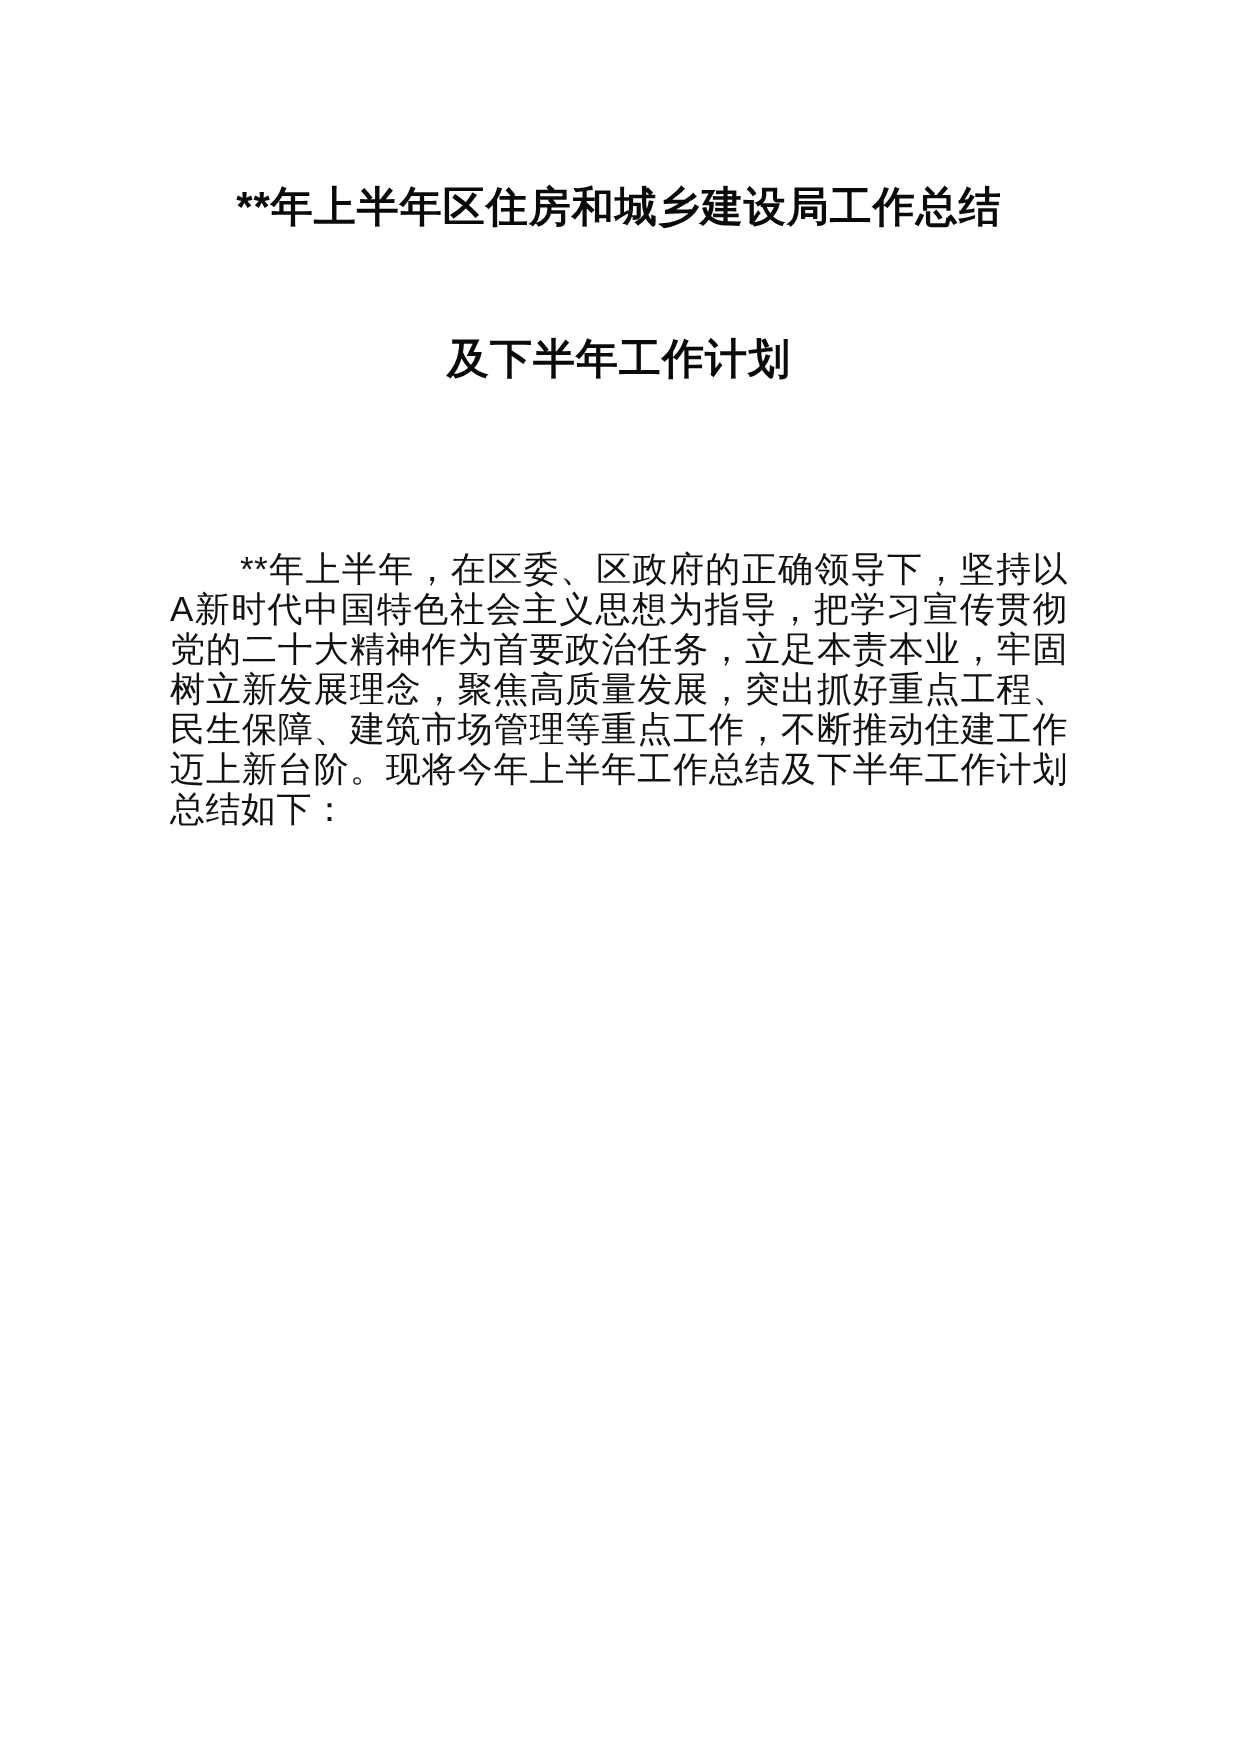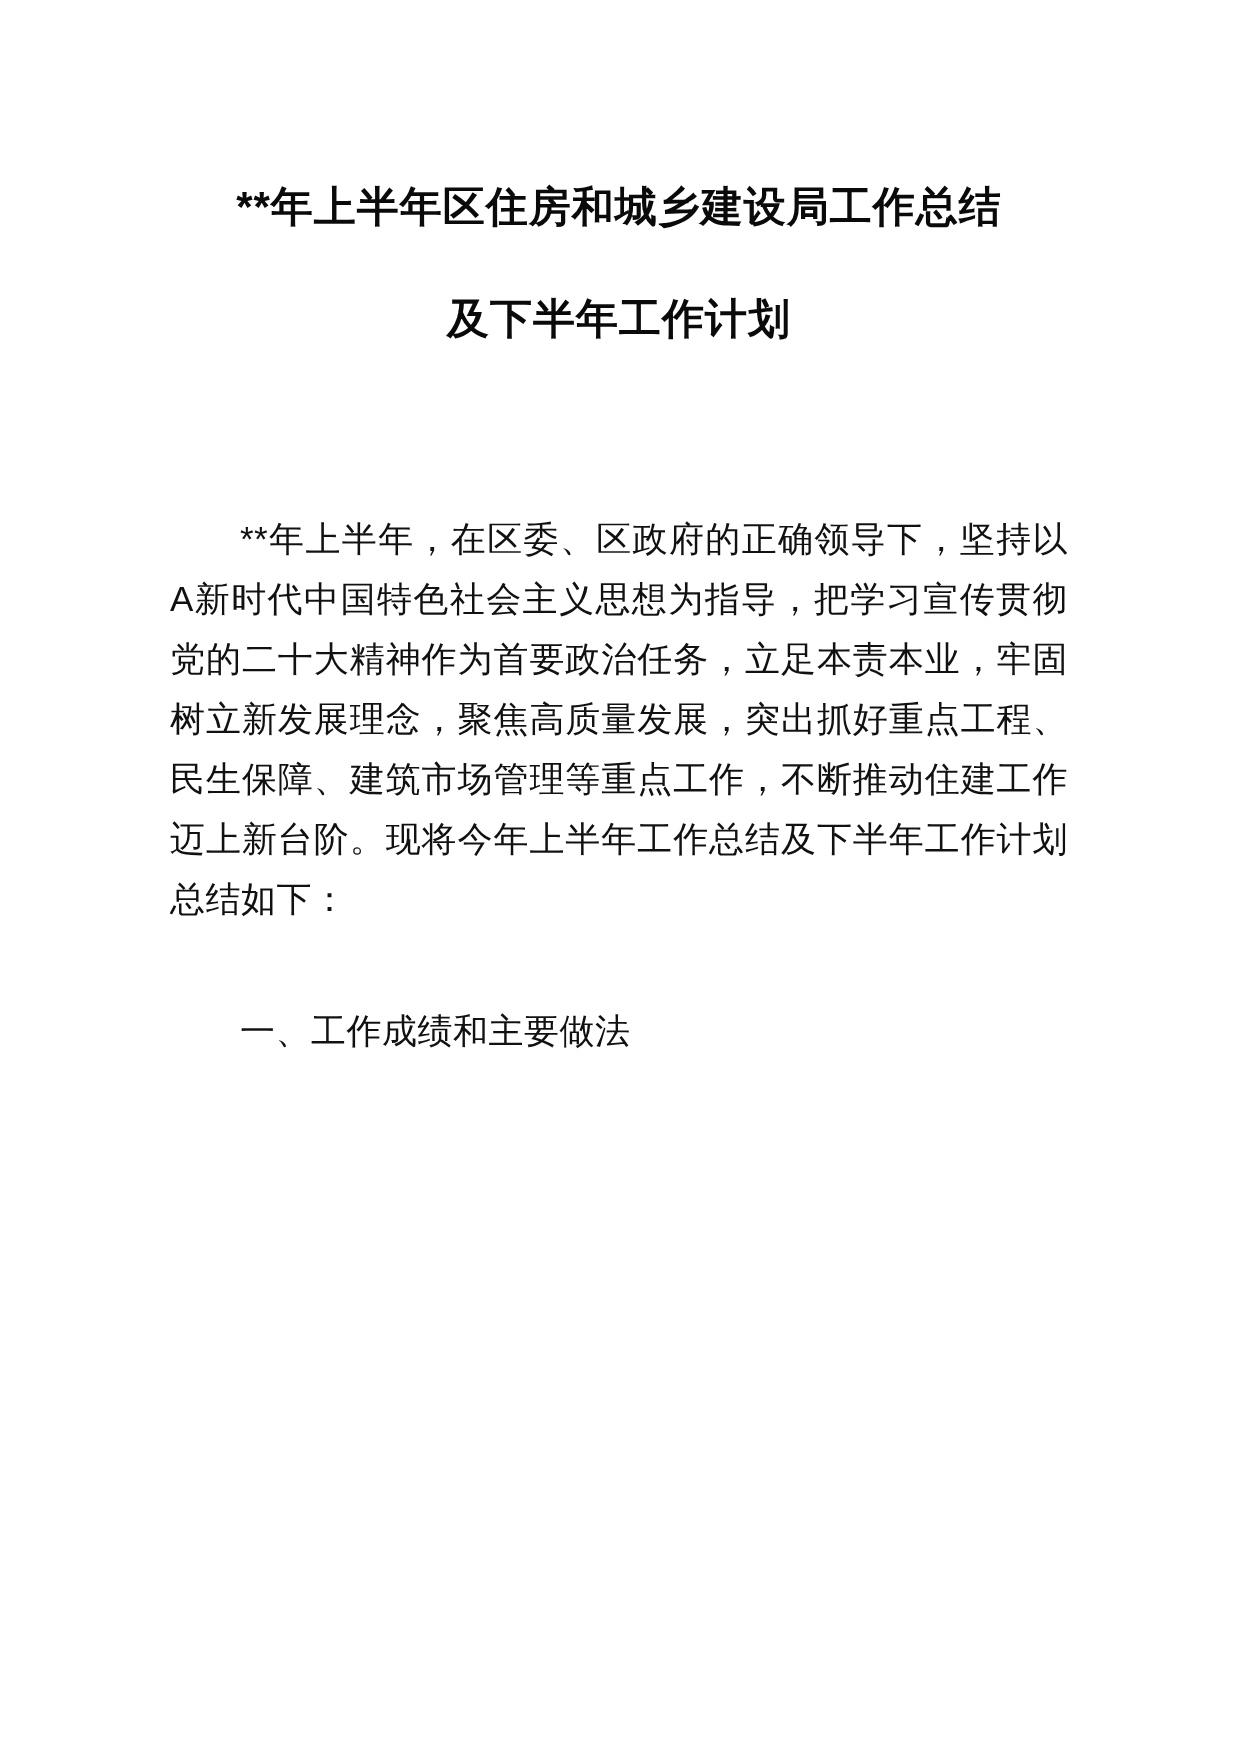--- a/index.html
+++ b/index.html
@@ -22,26 +22,26 @@
   .doc-title {
     margin: 0;
     font-size: 42px;
     line-height: 1.05;
     font-weight: 700;
     text-align: center;
     letter-spacing: 1px;
     color: #0a0a0a;
   }
   .doc-title.second {
-    margin-top: 68px;
+    margin-top: 108px;
   }
   .body-text {
     margin: 0;
     font-size: 35px;
-    line-height: 60px;
+    line-height: 40px;
     letter-spacing: 0.5px;
     text-align: justify;
     text-justify: inter-ideograph;
     text-indent: 2em;
     color: #111111;
   }
   .intro {
     margin-top: 168px;
   }
   .section-heading {
@@ -55,16 +55,15 @@
 <body>
 
 <div class="page">
 
   <h1 class="doc-title first">**年上半年区住房和城乡建设局工作总结</h1>
 
   <h1 class="doc-title second">及下半年工作计划</h1>
 
   <p class="body-text intro">**年上半年，在区委、区政府的正确领导下，坚持以A新时代中国特色社会主义思想为指导，把学习宣传贯彻党的二十大精神作为首要政治任务，立足本责本业，牢固树立新发展理念，聚焦高质量发展，突出抓好重点工程、民生保障、建筑市场管理等重点工作，不断推动住建工作迈上新台阶。现将今年上半年工作总结及下半年工作计划总结如下：</p>
 
-  <p class="body-text section-heading">一、工作成绩和主要做法</p>
 
 
 </div>
 
 </body></html>

